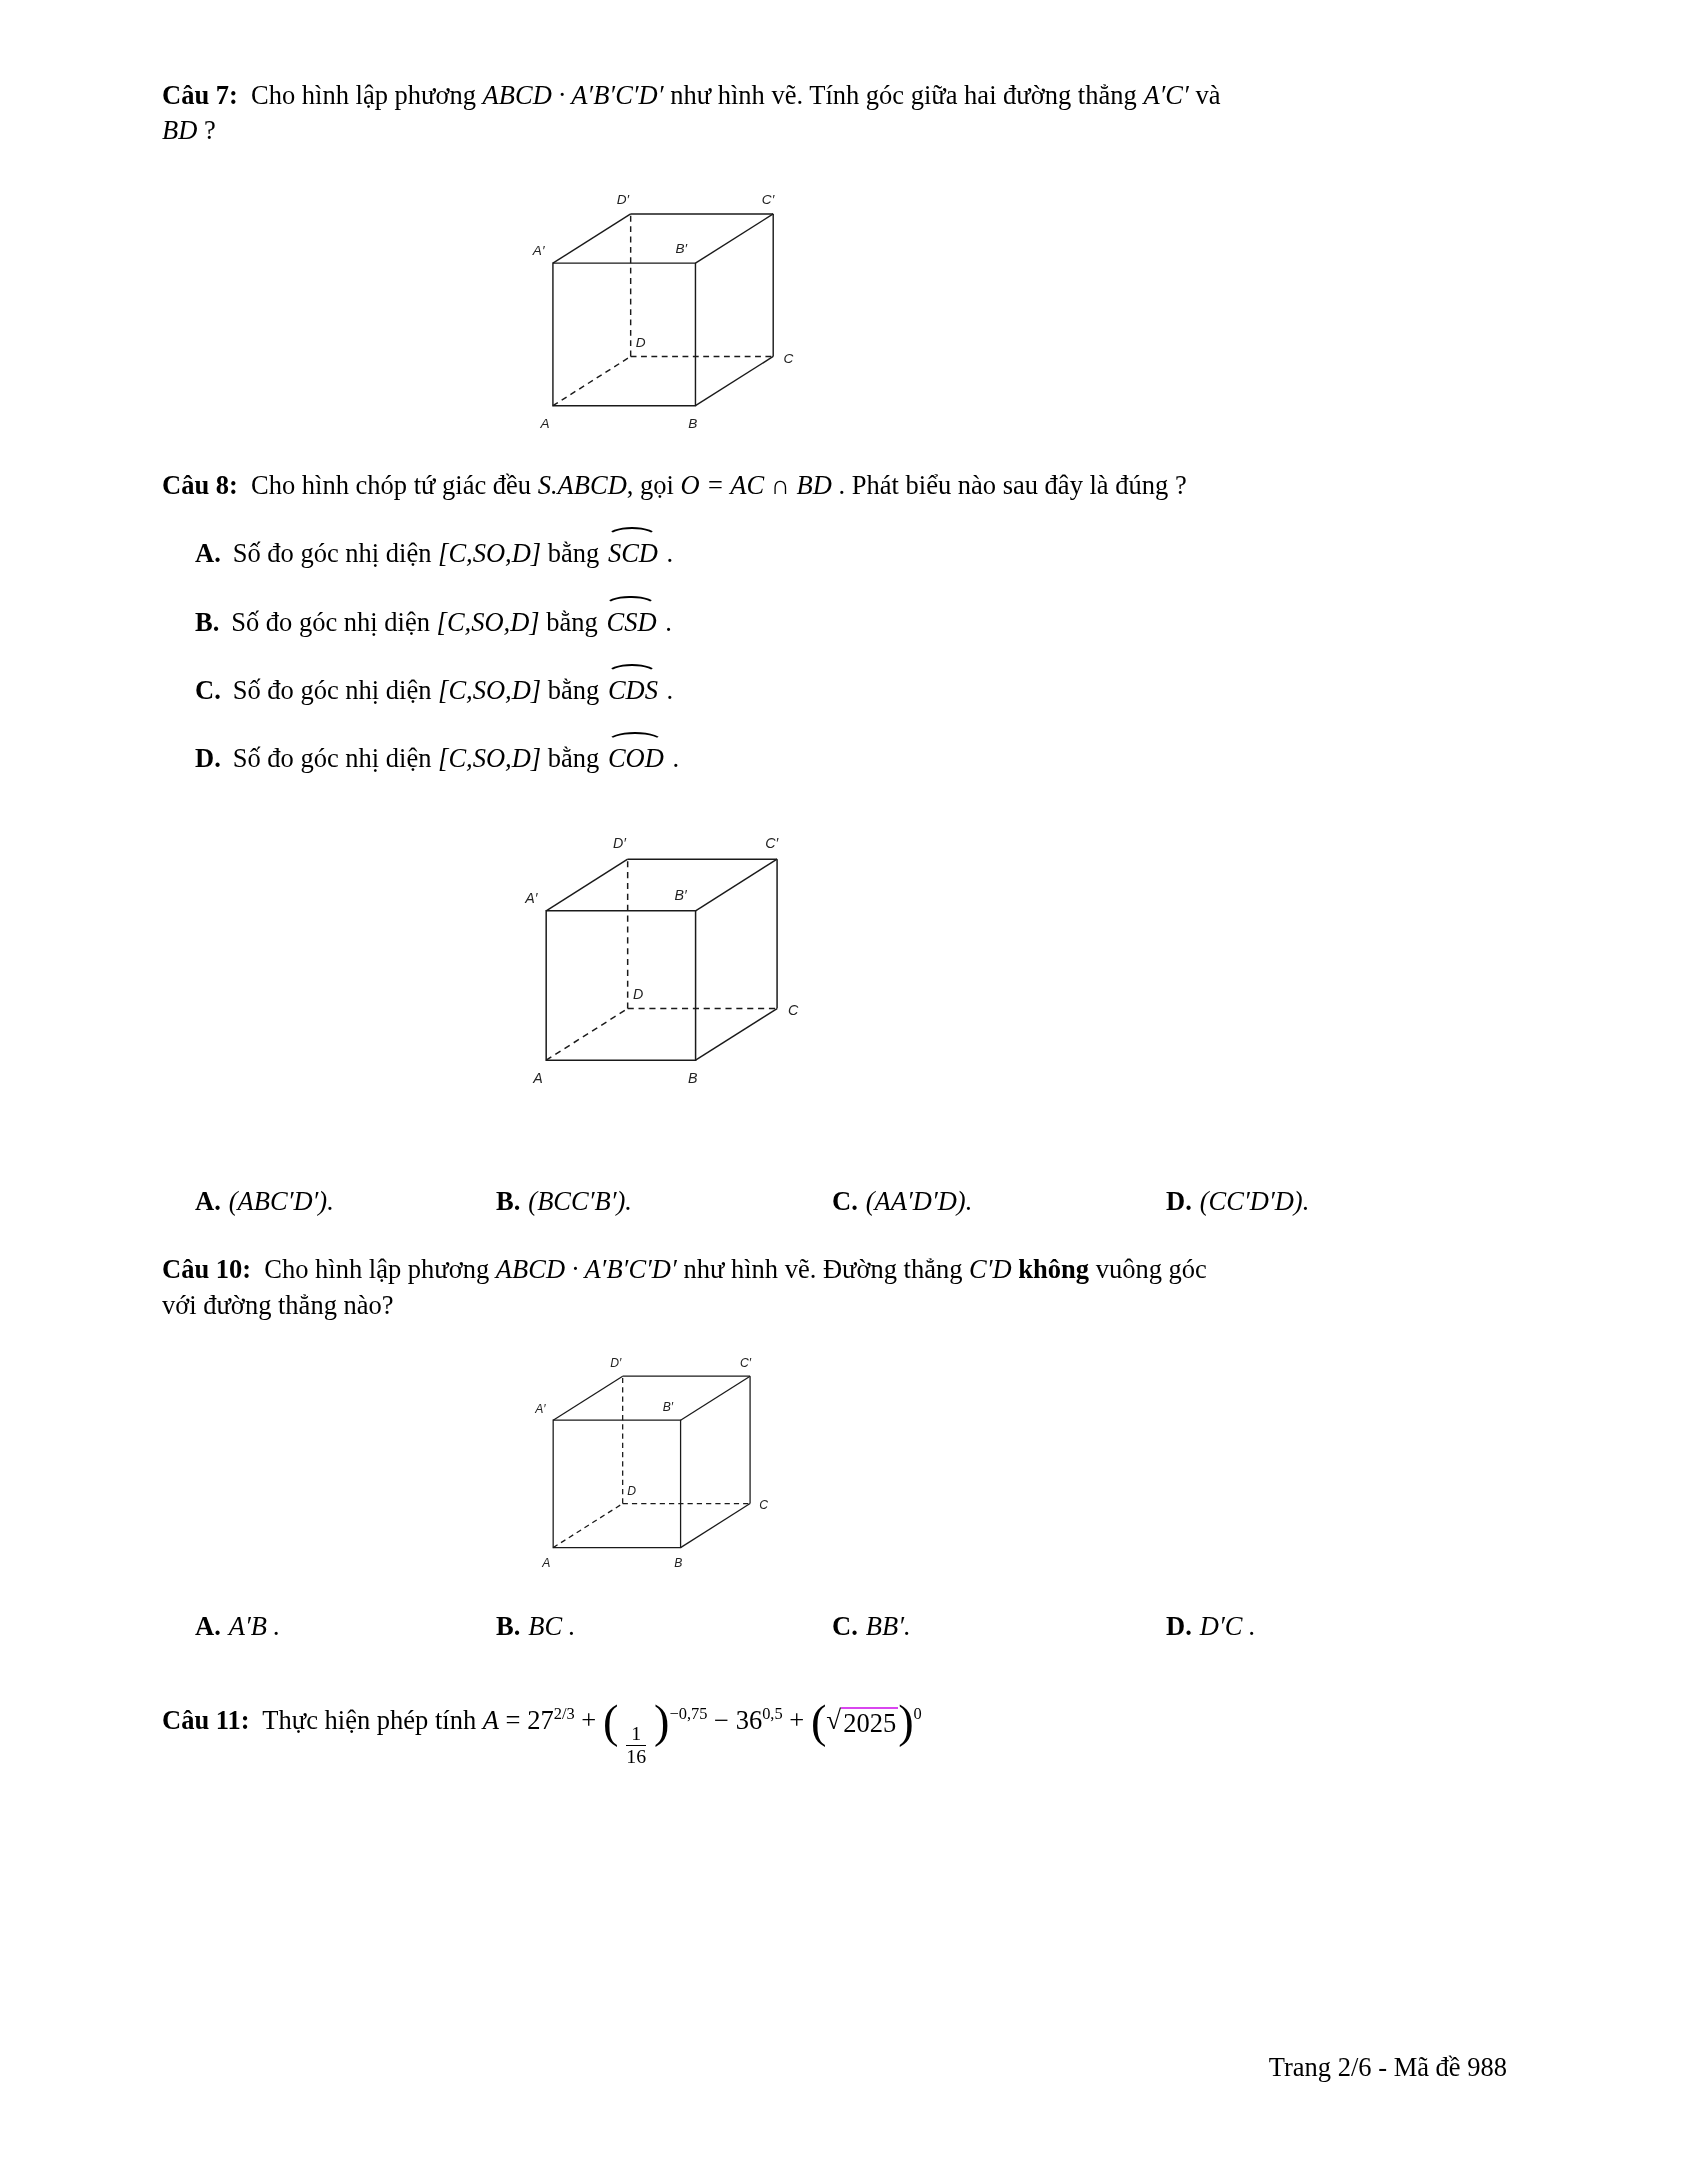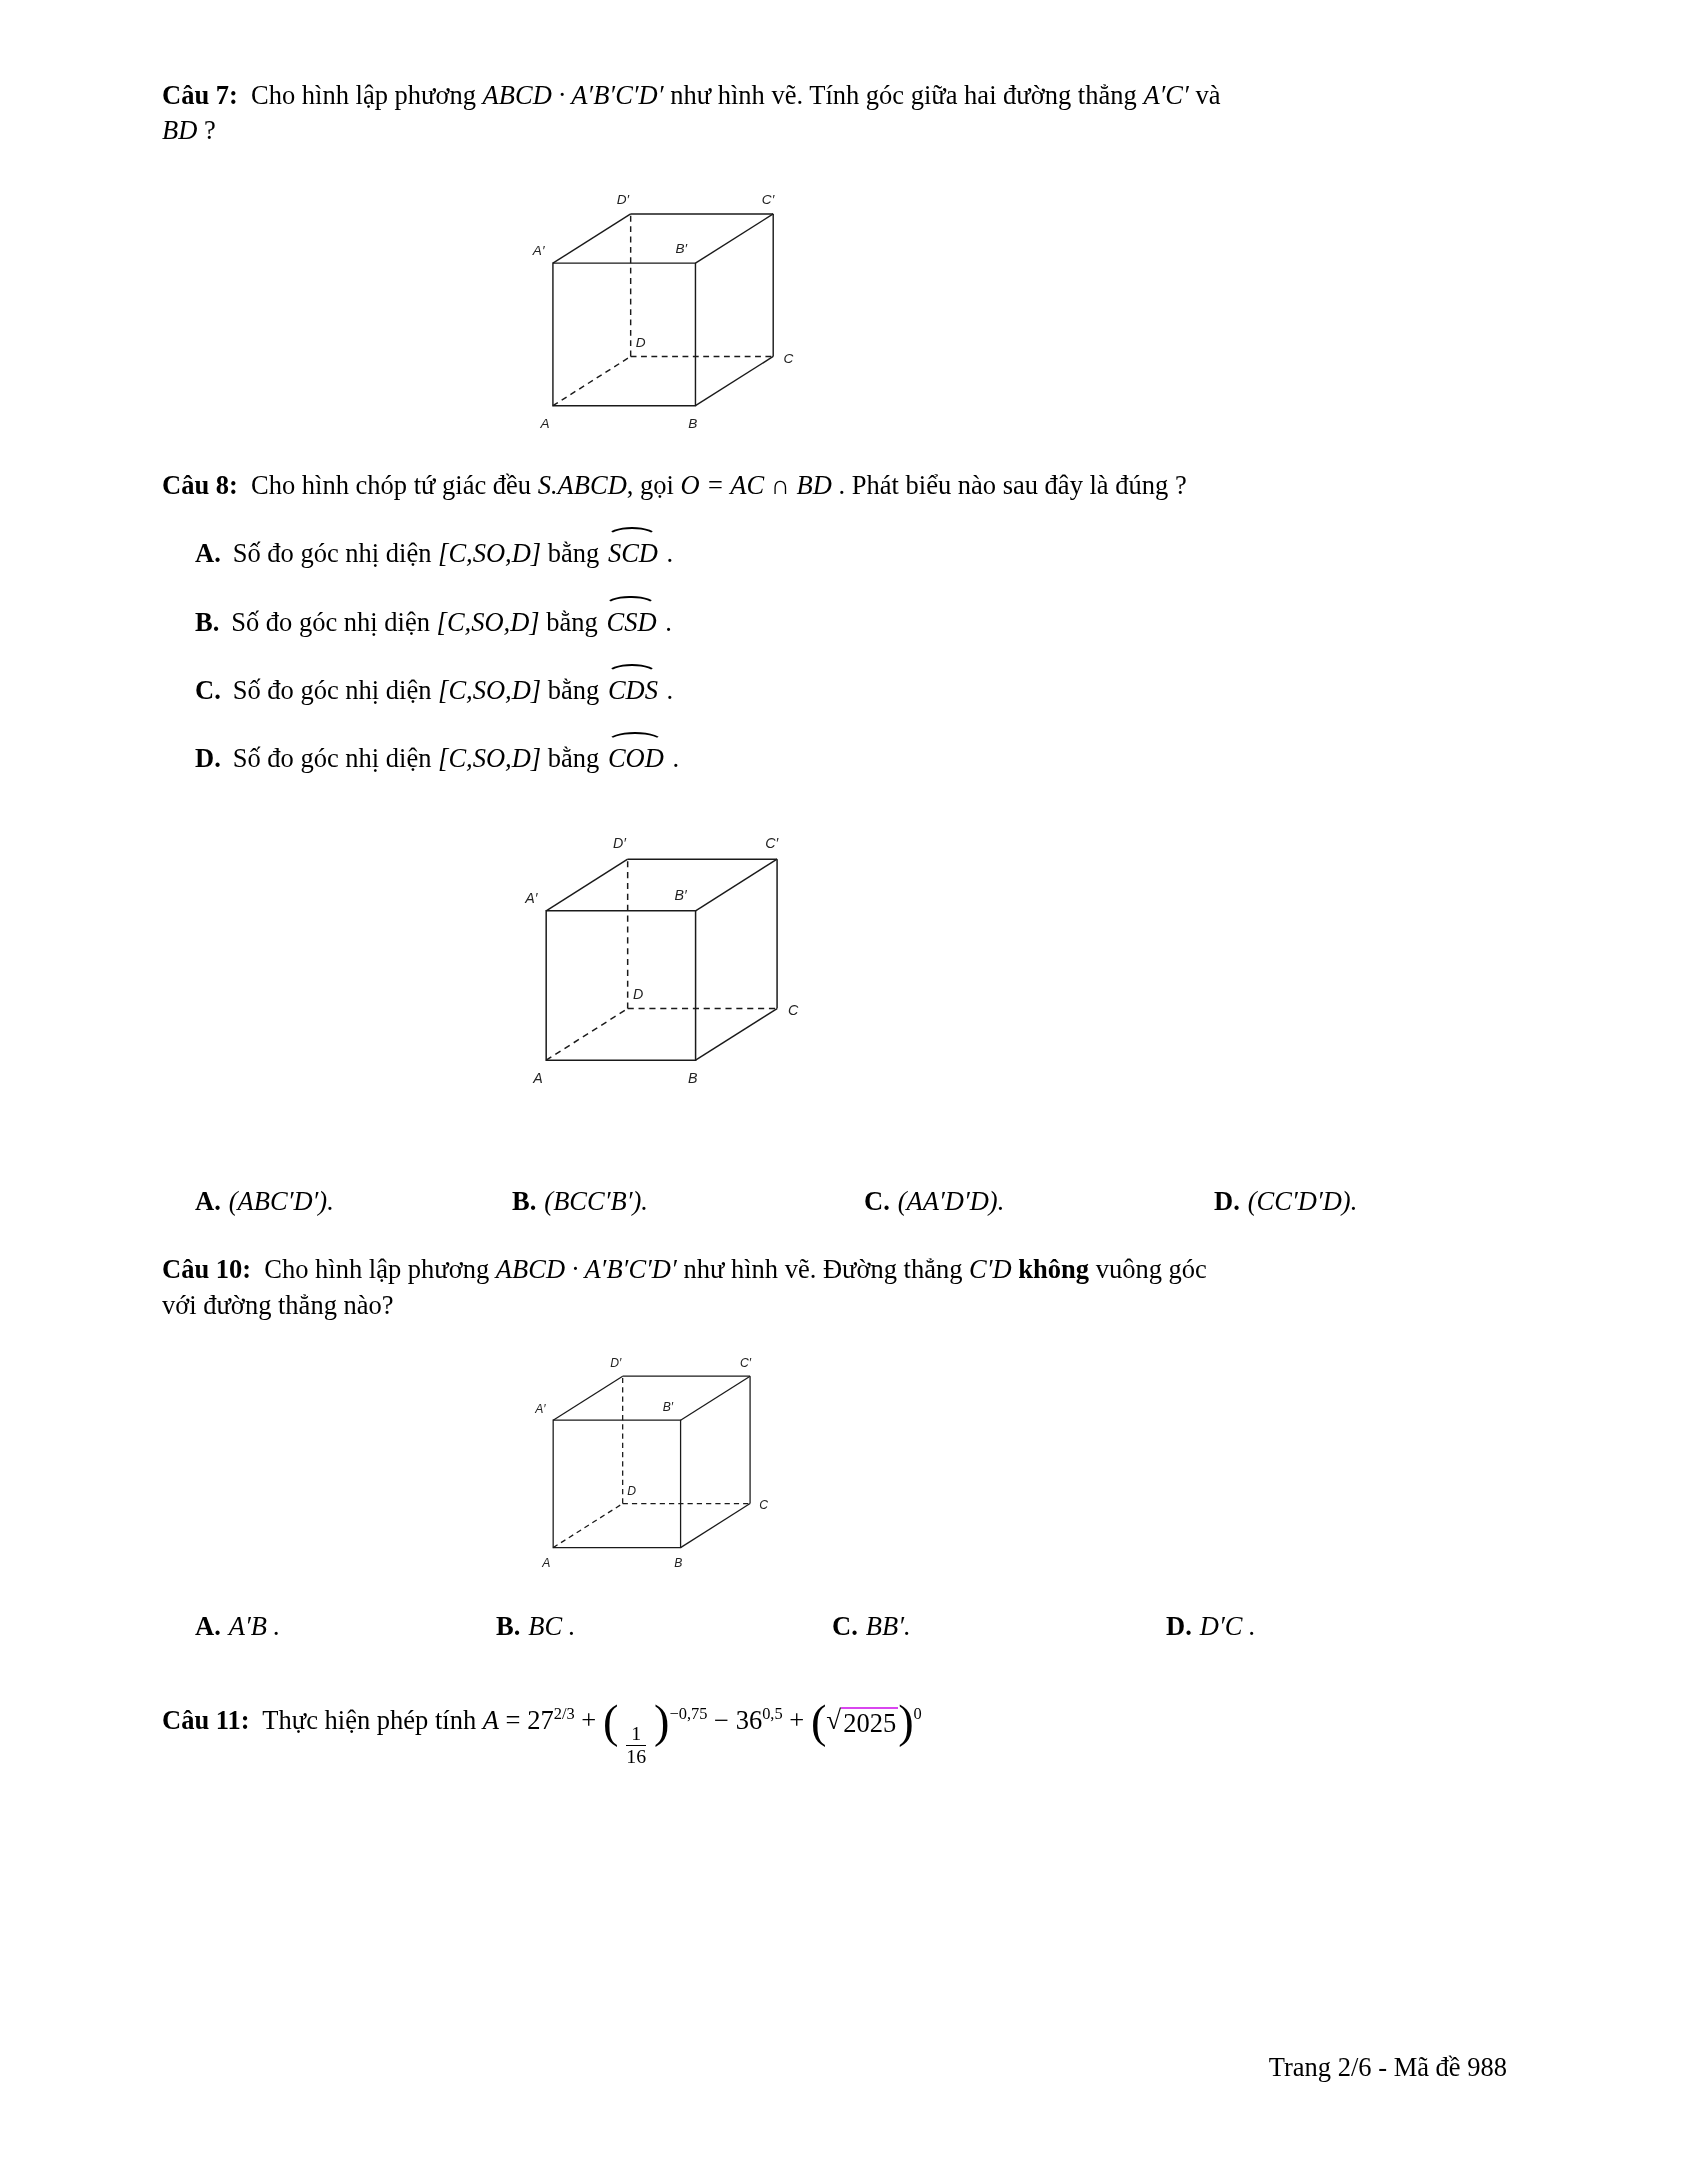--- a/index.html
+++ b/index.html
@@ -28,21 +28,21 @@
   .fig-q10{margin:30px 0 0 368px;}
   .cube-svg{display:block;overflow:visible;}
   .fig-q7 .cube-svg{width:311px;}
   .fig-q9 .cube-svg{width:326px;}
   .fig-q10 .cube-svg{width:278px;}
   .cube-svg text{font-family:"Liberation Sans",sans-serif;font-style:italic;font-size:10.5px;fill:#222;}
 
   .q7-ans{margin-top:69px;}
   .sec-q8{margin-top:23px;}
   .sec-q9{margin-top:36px;}
-  .q9-ans{margin-top:83px;gap:16px;}
+  .q9-ans{margin-top:83px;}
   .sec-q10{margin-top:33px;}
   .q10-ans{margin-top:26.5px;}
   .sec-q11{margin-top:41px;padding-top:18.5px;}
 
   
   sup{font-size:0.62em;vertical-align:0.62em;line-height:0;}
   .arc{position:relative;font-style:italic;display:inline-block;padding:0 2px;}
   .arc::before{content:"";position:absolute;left:0.7px;right:2.6px;top:-0.34em;height:0.6em;
                border:2px solid transparent;border-top:2.3px solid #000;border-radius:50%;}
   .big{font-size:1.75em;vertical-align:-0.18em;line-height:0;font-weight:400;}

